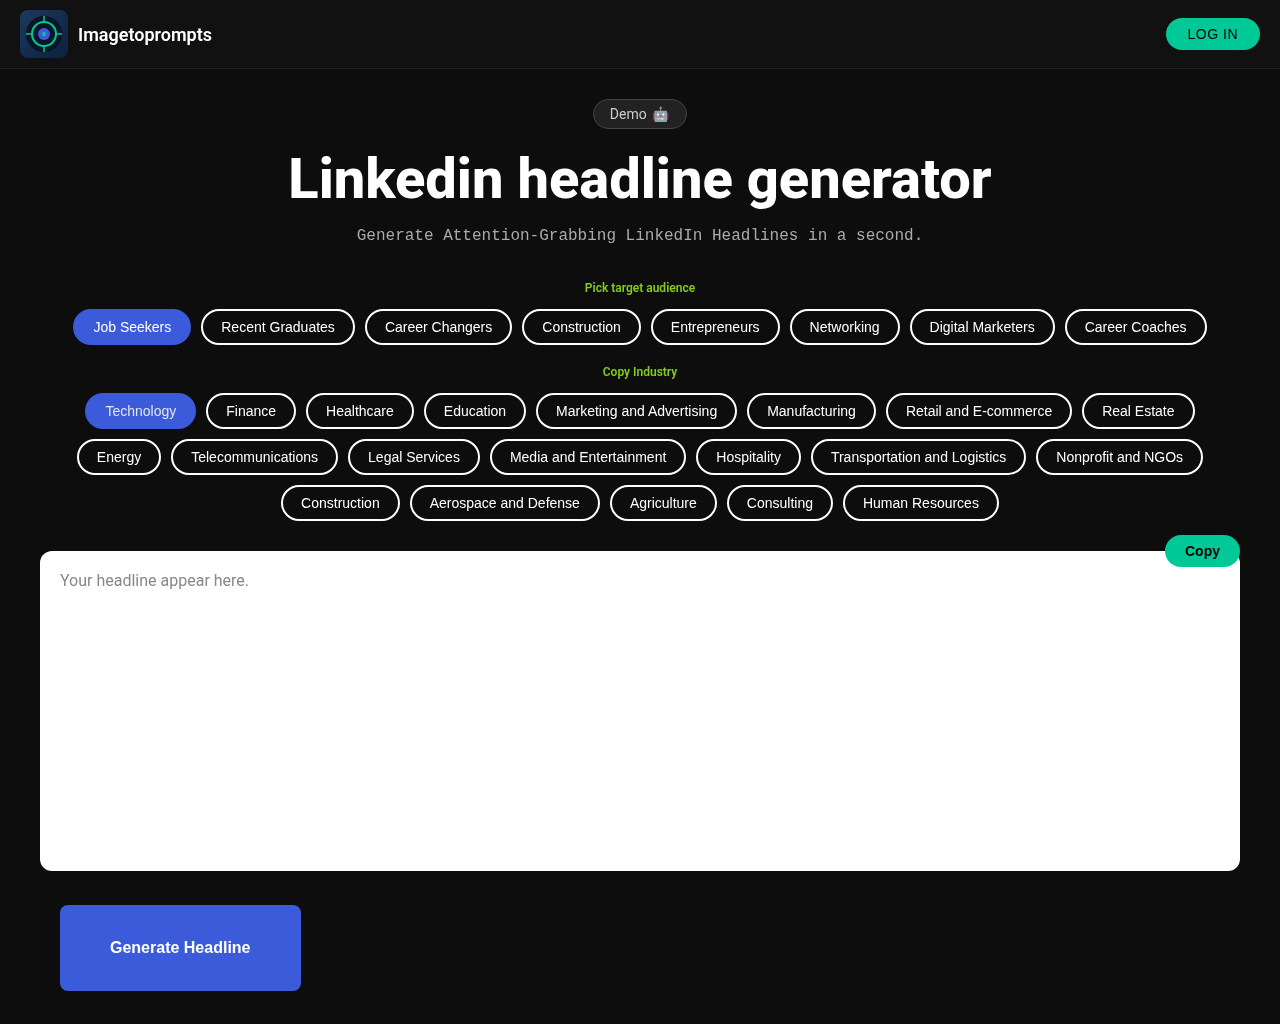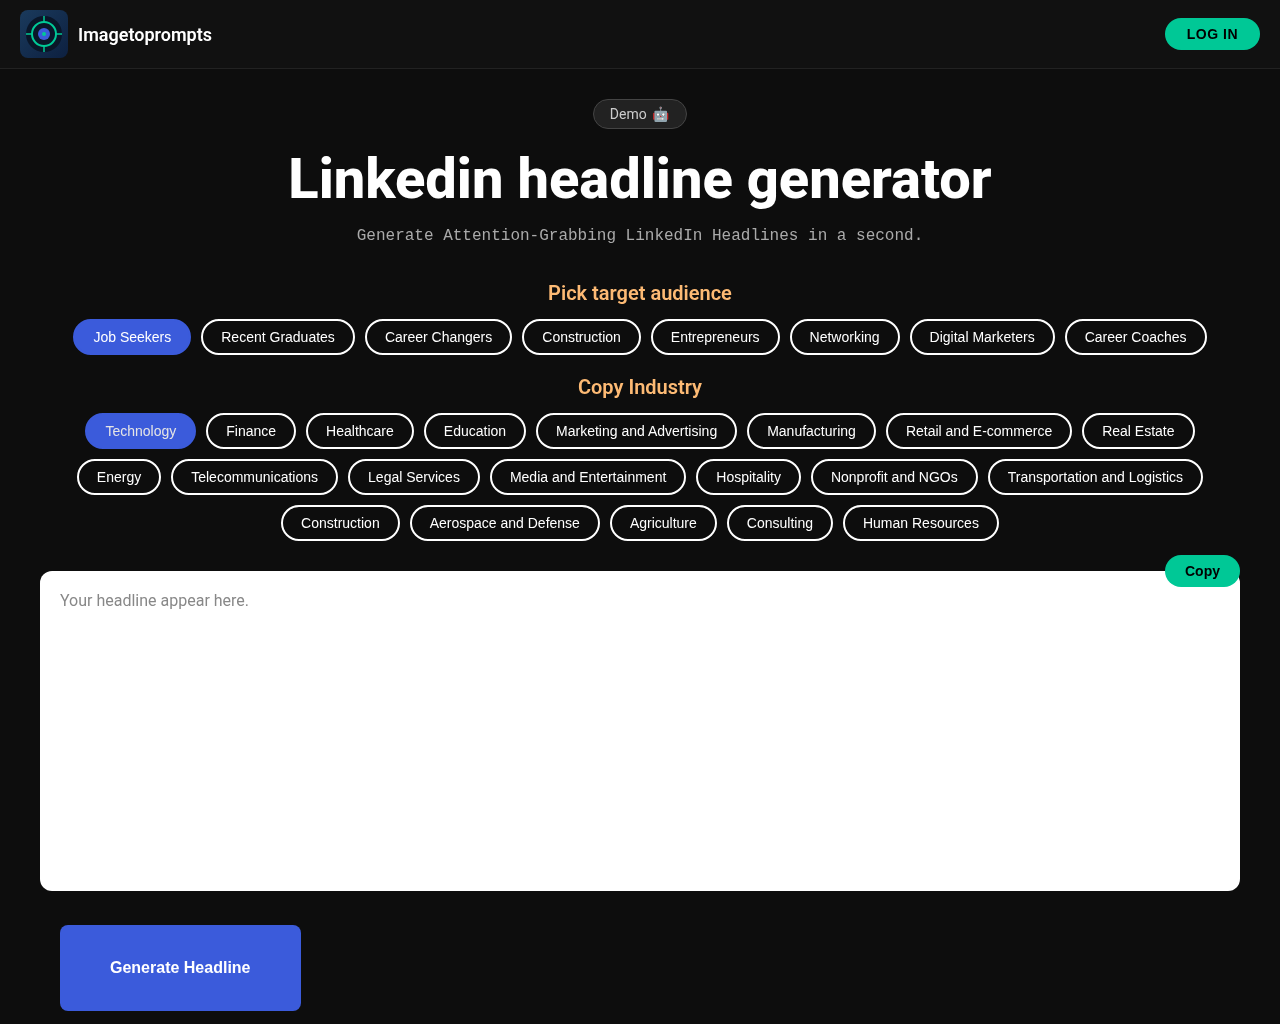--- a/index.html
+++ b/index.html
@@ -44,21 +44,21 @@
       font-weight: 600;
       color: #ffffff;
     }
     .login-btn {
       background-color: #00c896;
       color: #000000;
       border: none;
       border-radius: 20px;
       padding: 8px 22px;
       font-size: 14px;
-      font-weight: 700;
+      font-weight: 400;
       cursor: pointer;
       letter-spacing: 0.5px;
     }
 
     
     .main-content {
       display: flex;
       flex-direction: column;
       align-items: center;
       padding: 30px 20px 40px;
@@ -91,23 +91,23 @@
     .page-subtitle {
       font-size: 16px;
       color: #aaaaaa;
       text-align: center;
       margin-bottom: 36px;
       font-family: Liberation Mono, monospace;
     }
 
     
     .section-label {
-      font-size: 20px;
+      font-size: 12px;
       font-weight: 600;
-      color: #fdba74;
+      color: #84cc16;
       margin-bottom: 14px;
       text-align: center;
     }
 
     
     .pills-container {
       display: flex;
       flex-wrap: wrap;
       gap: 10px;
       justify-content: center;
@@ -244,22 +244,22 @@
       <button class="pill">Education</button>
       <button class="pill">Marketing and Advertising</button>
       <button class="pill">Manufacturing</button>
       <button class="pill">Retail and E-commerce</button>
       <button class="pill">Real Estate</button>
       <button class="pill">Energy</button>
       <button class="pill">Telecommunications</button>
       <button class="pill">Legal Services</button>
       <button class="pill">Media and Entertainment</button>
       <button class="pill">Hospitality</button>
+      <button class="pill">Transportation and Logistics</button>
       <button class="pill">Nonprofit and NGOs</button>
-      <button class="pill">Transportation and Logistics</button>
       <button class="pill">Construction</button>
       <button class="pill">Aerospace and Defense</button>
       <button class="pill">Agriculture</button>
       <button class="pill">Consulting</button>
       <button class="pill">Human Resources</button>
     </div>
 
   <div class="output-container">
     <button class="copy-btn">Copy</button>
     <textarea class="output-textarea" id="output-textarea" placeholder="Your headline appear here." style=""></textarea>

